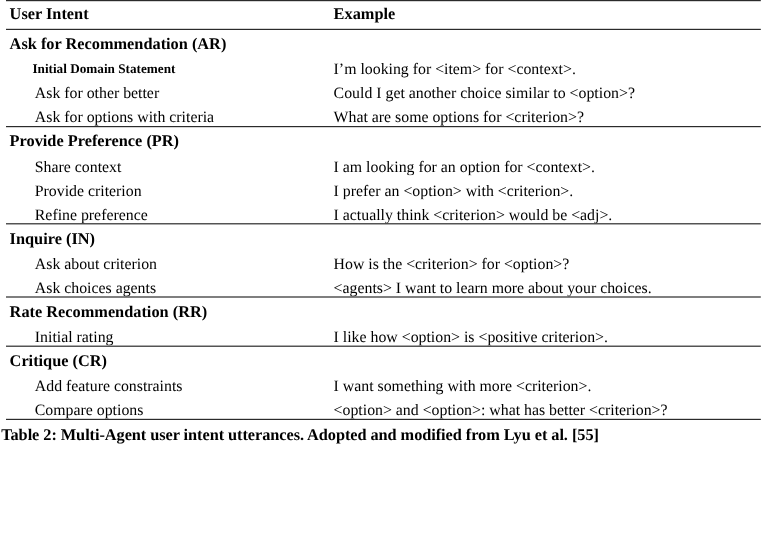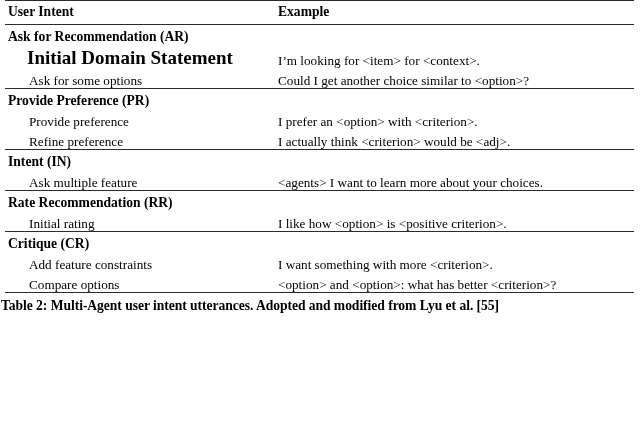--- a/index.html
+++ b/index.html
@@ -84,21 +84,21 @@
   }
   .lbl-sub {
     display: block;
     padding-left: 24px;
     padding-top: 3px;
     padding-bottom: 1px;
   }
   .lbl-sub.bold {
     font-weight: bold;
     padding-left: 22px;
-    font-size: 19px;
+    font-size: 11px;
   }
   .lbl-sub.indent-wide {
     padding-left: 29px;
   }
   .lbl-ex {
     display: block;
     padding-left: 3px;
     padding-top: 3px;
     padding-bottom: 1px;
   }
@@ -139,57 +139,81 @@
         <tr>
           <td class="cell-intent">
             <span class="lbl-sub bold">Initial Domain Statement</span>
           </td>
           <td class="cell-example">
             <span class="lbl-ex">I’m looking for &lt;item&gt; for &lt;context&gt;.</span>
           </td>
         </tr>
         <tr>
           <td class="cell-intent">
-            <span class="lbl-sub">Ask for some options</span>
+            <span class="lbl-sub">Ask for other better</span>
           </td>
           <td class="cell-example">
             <span class="lbl-ex">Could I get another choice similar to &lt;option&gt;?</span>
           </td>
         </tr>
+        <tr>
+          <td class="cell-intent">
+            <span class="lbl-sub">Ask for options with criteria</span>
+          </td>
+          <td class="cell-example">
+            <span class="lbl-ex">What are some options for &lt;criterion&gt;?</span>
+          </td>
+        </tr>
         <tr class="section-head">
           <td class="cell-intent">
             <span class="lbl-section">Provide Preference (PR)</span>
           </td>
           <td class="cell-example">&nbsp;</td>
         </tr>
         <tr>
           <td class="cell-intent">
-            <span class="lbl-sub">Provide preference</span>
+            <span class="lbl-sub">Share context</span>
+          </td>
+          <td class="cell-example">
+            <span class="lbl-ex">I am looking for an option for &lt;context&gt;.</span>
+          </td>
+        </tr>
+        <tr>
+          <td class="cell-intent">
+            <span class="lbl-sub">Provide criterion</span>
           </td>
           <td class="cell-example">
             <span class="lbl-ex">I prefer an &lt;option&gt; with &lt;criterion&gt;.</span>
           </td>
         </tr>
         <tr>
           <td class="cell-intent">
             <span class="lbl-sub">Refine preference</span>
           </td>
           <td class="cell-example">
             <span class="lbl-ex">I actually think &lt;criterion&gt; would be &lt;adj&gt;.</span>
           </td>
         </tr>
         <tr class="section-head">
           <td class="cell-intent">
-            <span class="lbl-section">Intent (IN)</span>
-          </td>
-          <td class="cell-example">&nbsp;</td>
-        </tr>
-        <tr>
-          <td class="cell-intent">
-            <span class="lbl-sub">Ask multiple feature</span>
+            <span class="lbl-section">Inquire (IN)</span>
+          </td>
+          <td class="cell-example">&nbsp;</td>
+        </tr>
+        <tr>
+          <td class="cell-intent">
+            <span class="lbl-sub">Ask about criterion</span>
+          </td>
+          <td class="cell-example">
+            <span class="lbl-ex">How is the &lt;criterion&gt; for &lt;option&gt;?</span>
+          </td>
+        </tr>
+        <tr>
+          <td class="cell-intent">
+            <span class="lbl-sub">Ask choices agents</span>
           </td>
           <td class="cell-example">
             <span class="lbl-ex">&lt;agents&gt; I want to learn more about your choices.</span>
           </td>
         </tr>
         <tr class="section-head">
           <td class="cell-intent">
             <span class="lbl-section">Rate Recommendation (RR)</span>
           </td>
           <td class="cell-example">&nbsp;</td>

